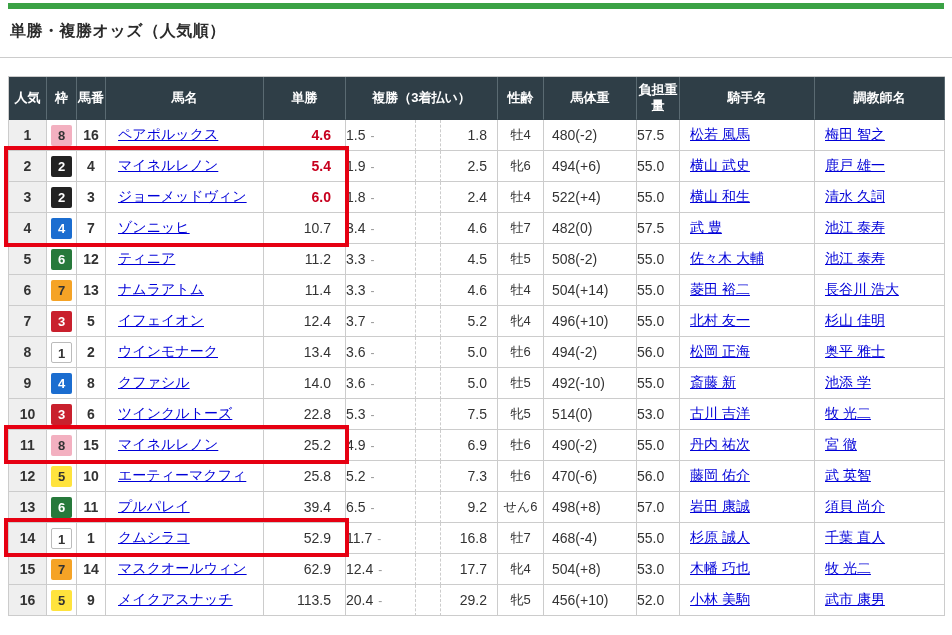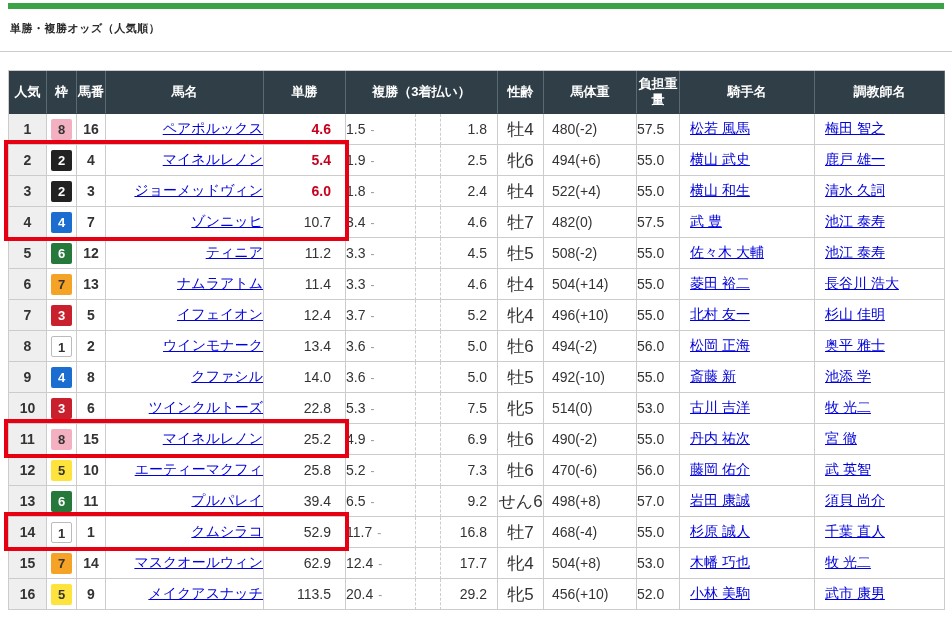--- a/index.html
+++ b/index.html
@@ -14,21 +14,21 @@
   }
   *{box-sizing:border-box;}
   html,body{margin:0;padding:0;}
   body{
     width:952px;height:635px;overflow:hidden;background:#fff;
     font-family:"Liberation Sans","DejaVu Sans",sans-serif;
     color:#333;
   }
   .top-bar{margin:3px 8px 0 8px;height:6px;background:var(--green-bar);}
   .page-title{
-    margin:12px 0 0 10px;font-size:11px;font-weight:bold;color:#2b2b2b;
+    margin:12px 0 0 10px;font-size:16px;font-weight:bold;color:#2b2b2b;
     letter-spacing:.5px;
   }
   .divider{margin-top:15px;border-bottom:1px solid #ccc;height:0;}
   .table-wrap{position:relative;margin:18px 8px 9px 8px;}
   table.odds{
     width:936px;border-collapse:separate;border-spacing:0;table-layout:fixed;
     border-top:1px solid var(--row-border);border-left:1px solid var(--row-border);
   }
   thead th{
     background:var(--header-bg);color:#fff;font-size:13px;font-weight:bold;
@@ -44,28 +44,28 @@
     background:#fff;white-space:nowrap;overflow:hidden;
   }
   td.c-rank{background:var(--rank-col-bg);text-align:center;font-weight:bold;}
   td.c-frame{text-align:center;}
   .badge{
     display:inline-block;width:21px;height:21px;line-height:21px;
     text-align:center;font-size:13px;font-weight:bold;border-radius:2px;
     vertical-align:middle;
   }
   td.c-no{text-align:center;font-weight:bold;}
-  td.c-name{text-align:right;padding-left:12px;}
+  td.c-name{text-align:left;padding-left:12px;}
   td.c-win{text-align:right;padding-right:14px;}
   td.c-win.hot{color:var(--hot-odds-red);font-weight:bold;}
   td.c-plow{text-align:left;padding-right:3px;border-right:1px dashed var(--row-border);}
   td.c-plow .dash{color:#999;font-size:12px;margin-left:5px;}
   td.c-pgap{border-right:1px dashed var(--row-border);}
   td.c-phigh{text-align:right;padding-right:10px;}
-  td.c-sex{text-align:center;font-size:17px;}
+  td.c-sex{text-align:center;font-size:13px;}
   td.c-weight{text-align:left;padding-left:8px;}
   td.c-load{text-align:right;padding-right:22px;}
   td.c-jockey,td.c-trainer{text-align:left;padding-left:10px;}
   a.lnk{color:var(--link-blue);text-decoration:underline;cursor:pointer;}
   .highlight-box{
     position:absolute;border:4px solid var(--highlight-red);
     pointer-events:none;z-index:5;
   }
 </style>
 </head>

